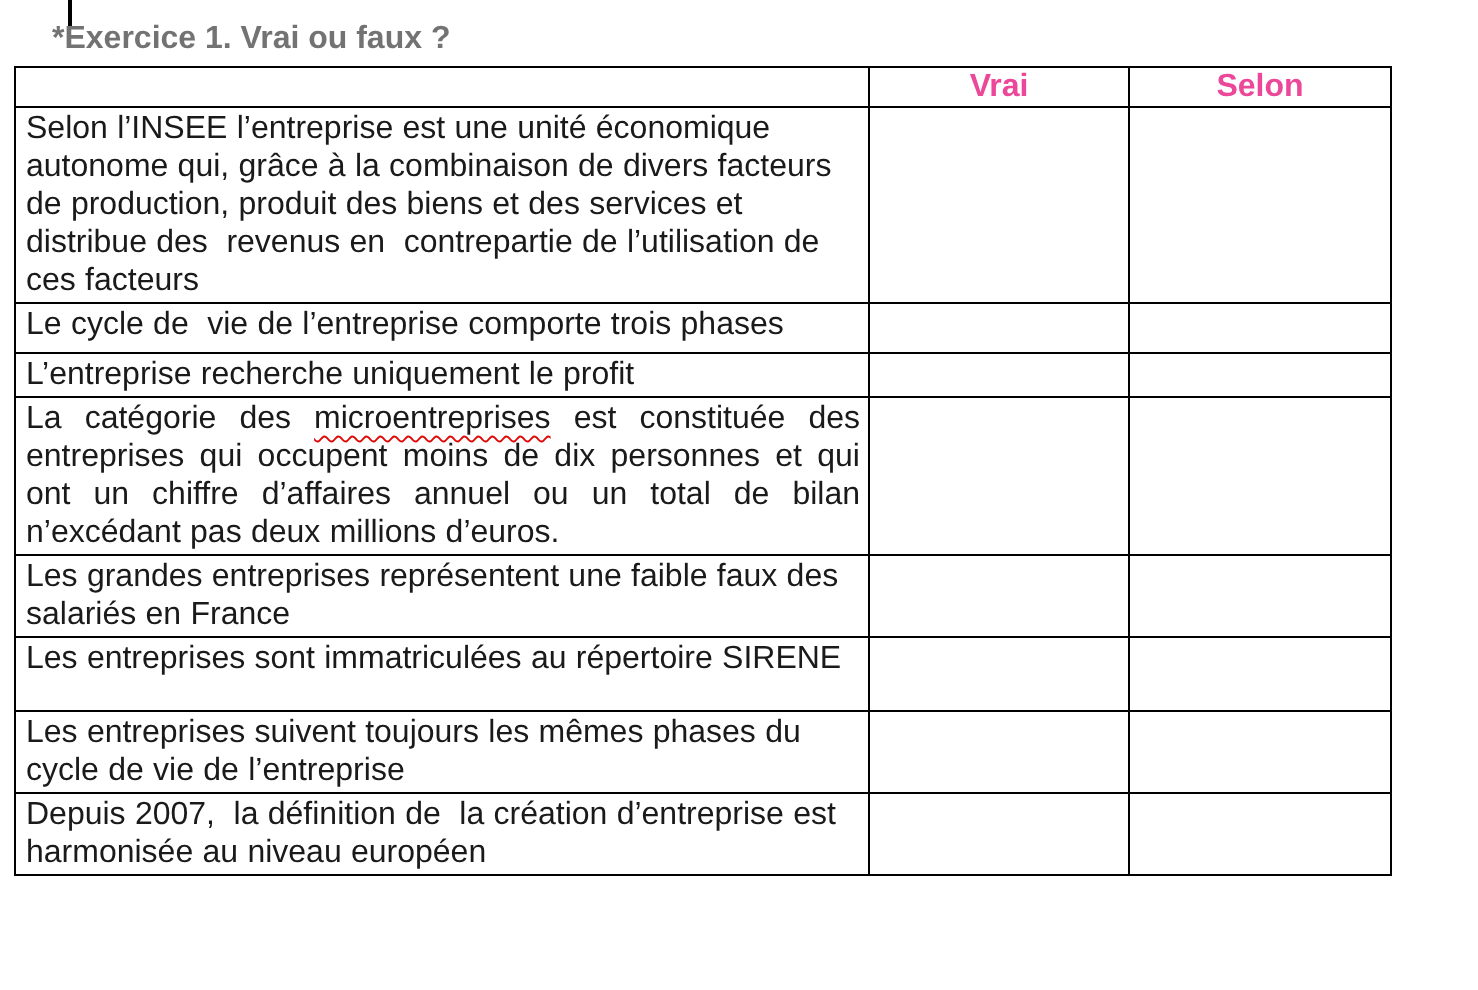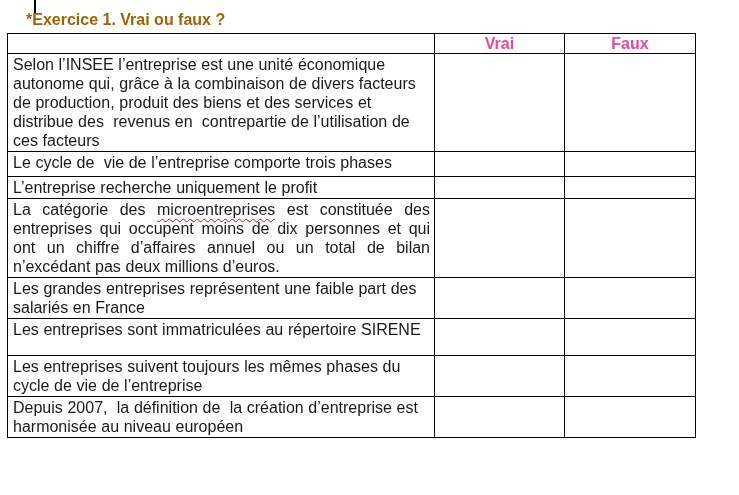--- a/index.html
+++ b/index.html
@@ -9,21 +9,21 @@
     background:#ffffff;
     overflow:hidden;
     font-family:"Liberation Sans","DejaVu Sans",sans-serif;
     color:#1a1a1a;
   }
   .cursor{
     position:absolute;left:34px;top:0;width:2px;height:13px;background:#000000;
   }
   .title{
     position:absolute;left:26px;top:11px;margin:0;
-    font-size:16px;font-weight:bold;color:#a16207;line-height:18px;
+    font-size:16px;font-weight:bold;color:#737373;line-height:18px;
     white-space:pre;
   }
   table.tbl{
     position:absolute;left:7px;top:33px;width:688px;
     border-collapse:collapse;table-layout:fixed;
   }
   .tbl td{
     border:1px solid #000000;
     vertical-align:top;
     padding:0;
@@ -60,21 +60,21 @@
   <table class="tbl">
     <colgroup>
         <col class="c1">
         <col class="c2">
         <col class="c3">
       </colgroup>
     <tbody>
       <tr style="height:19px">
         <td class="stmt"></td>
         <td class="hcell">Vrai</td>
-        <td class="hcell">Faux</td>
+        <td class="hcell">Selon</td>
       </tr>
 
       <tr style="height:94px">
         <td class="stmt"><span>Selon l’INSEE l’entreprise est une unité économique autonome qui, grâce à la combinaison de divers facteurs de production, produit des biens et des services et distribue des  revenus en  contrepartie de l’utilisation de ces facteurs</span></td>
         <td class="ans-cell"></td>
         <td class="ans-cell"></td>
       </tr>
 
       <tr style="height:25px">
         <td class="stmt"><span>Le cycle de  vie de l’entreprise comporte trois phases</span></td>
@@ -89,21 +89,21 @@
         <td class="ans-cell"></td>
       </tr>
 
       <tr style="height:75px">
         <td class="stmt justify"><span>La catégorie des </span><span class="misspelled">microentreprises</span><span> est constituée des entreprises qui occupent moins de dix personnes et qui ont un chiffre d’affaires annuel ou un total de bilan n’excédant pas deux millions d’euros.</span></td>
         <td class="ans-cell"></td>
         <td class="ans-cell"></td>
       </tr>
 
       <tr style="height:41px">
-        <td class="stmt"><span>Les grandes entreprises représentent une faible part des salariés en France</span></td>
+        <td class="stmt"><span>Les grandes entreprises représentent une faible faux des salariés en France</span></td>
         <td class="ans-cell"></td>
         <td class="ans-cell"></td>
       </tr>
 
       <tr style="height:37px">
         <td class="stmt"><span>Les entreprises sont immatriculées au répertoire SIRENE</span></td>
         <td class="ans-cell"></td>
         <td class="ans-cell"></td>
       </tr>
 

